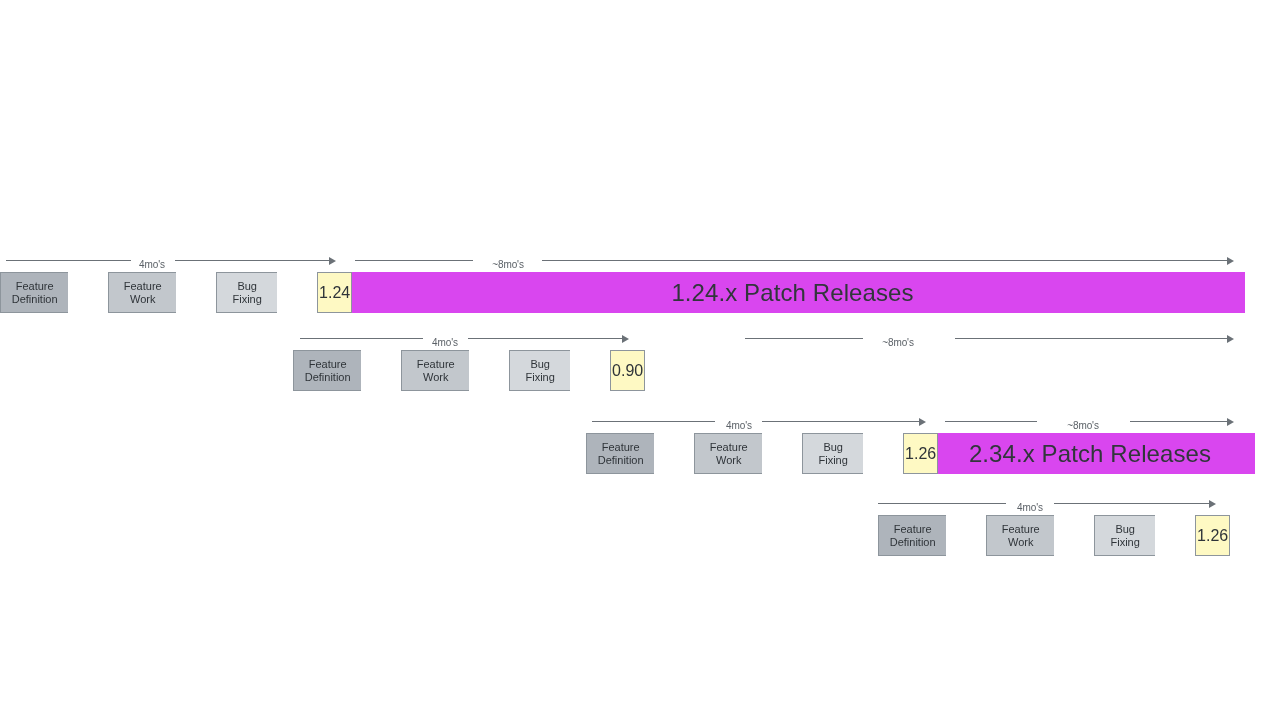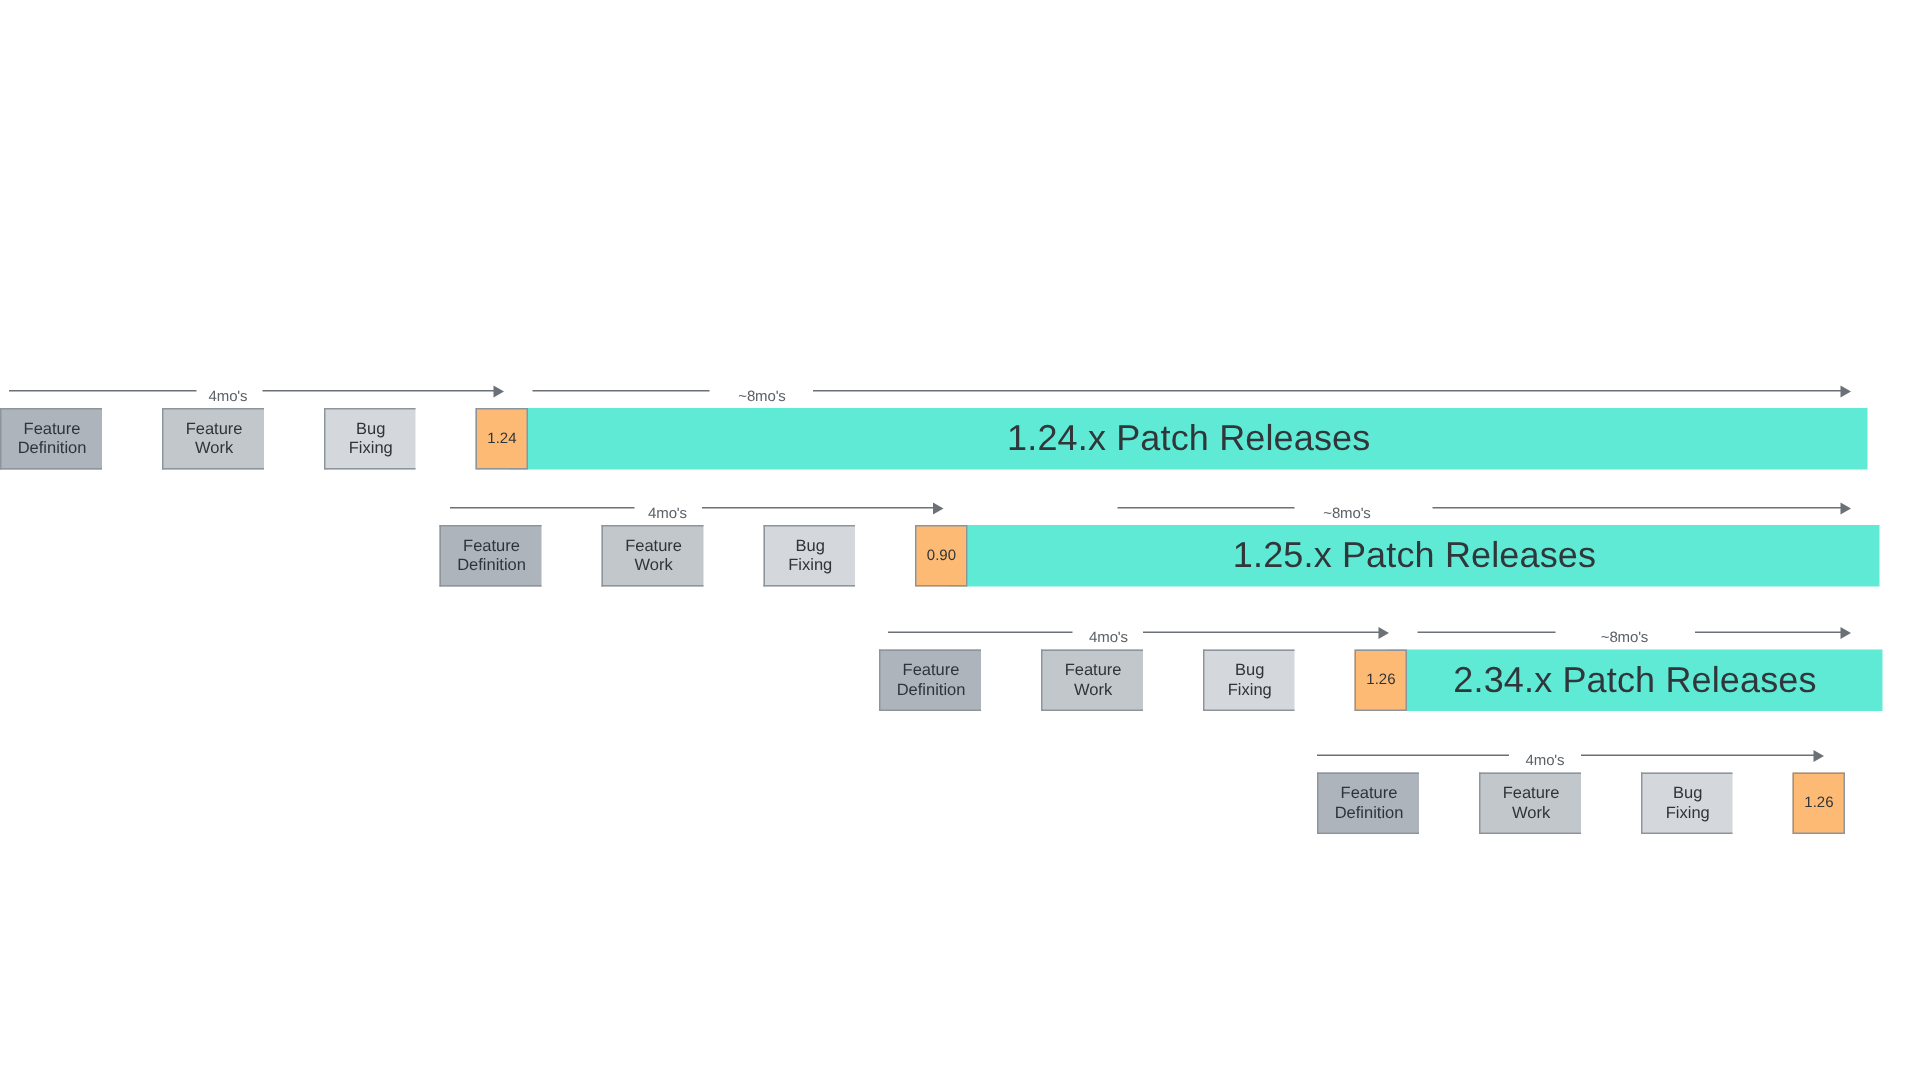--- a/index.html
+++ b/index.html
@@ -86,28 +86,28 @@
     color: #2f3439;
     text-align: center;
     white-space: nowrap;
   }
   .phase:last-child {
     border-right: 1px solid #8d959c;
   }
   .phase-def      { background: #aeb4bb; }
   .phase-work     { background: #c2c7cc; }
   .phase-bug      { background: #d4d8dc; }
-  .phase-version  { background: #fdba74; font-size: 10px; }
+  .phase-version  { background: #fef9c3; font-size: 16px; }
 
   
   .patch-band {
     position: absolute;
     top: 22px;
     height: 41px;
-    background: #5eead4;
+    background: #d946ef;
     display: flex;
     align-items: center;
     justify-content: center;
   }
   .patch-band-label {
     font-size: 24px;
     line-height: 28px;
     color: #31363b;
     white-space: nowrap;
     letter-spacing: 0.1px;
@@ -162,23 +162,20 @@
       <div class="ruler-label" style="left:445px;">4mo's</div>
       <div class="ruler-seg" style="left:468px; width:155px;"></div>
       <div class="ruler-arrow" style="left:622px;"></div>
 
       <div class="ruler-seg" style="left:745px; width:118px;"></div>
       <div class="ruler-label" style="left:898px;">~8mo's</div>
       <div class="ruler-seg" style="left:955px; width:273px;"></div>
       <div class="ruler-arrow" style="left:1227px;"></div>
     </div>
 
-    <div class="patch-band" style="left:633px; width:620px;">
-      <span class="patch-band-label">1.25.x Patch Releases</span>
-    </div>
 
     <div class="phase-bar" style="left:293px; width:352px;">
       <div class="phase phase-def" style="width:104px;">
         <span>Feature</span>
         <span>Definition</span>
       </div>
       <div class="phase phase-work" style="width:103px;">
         <span>Feature</span>
         <span>Work</span>
       </div>

